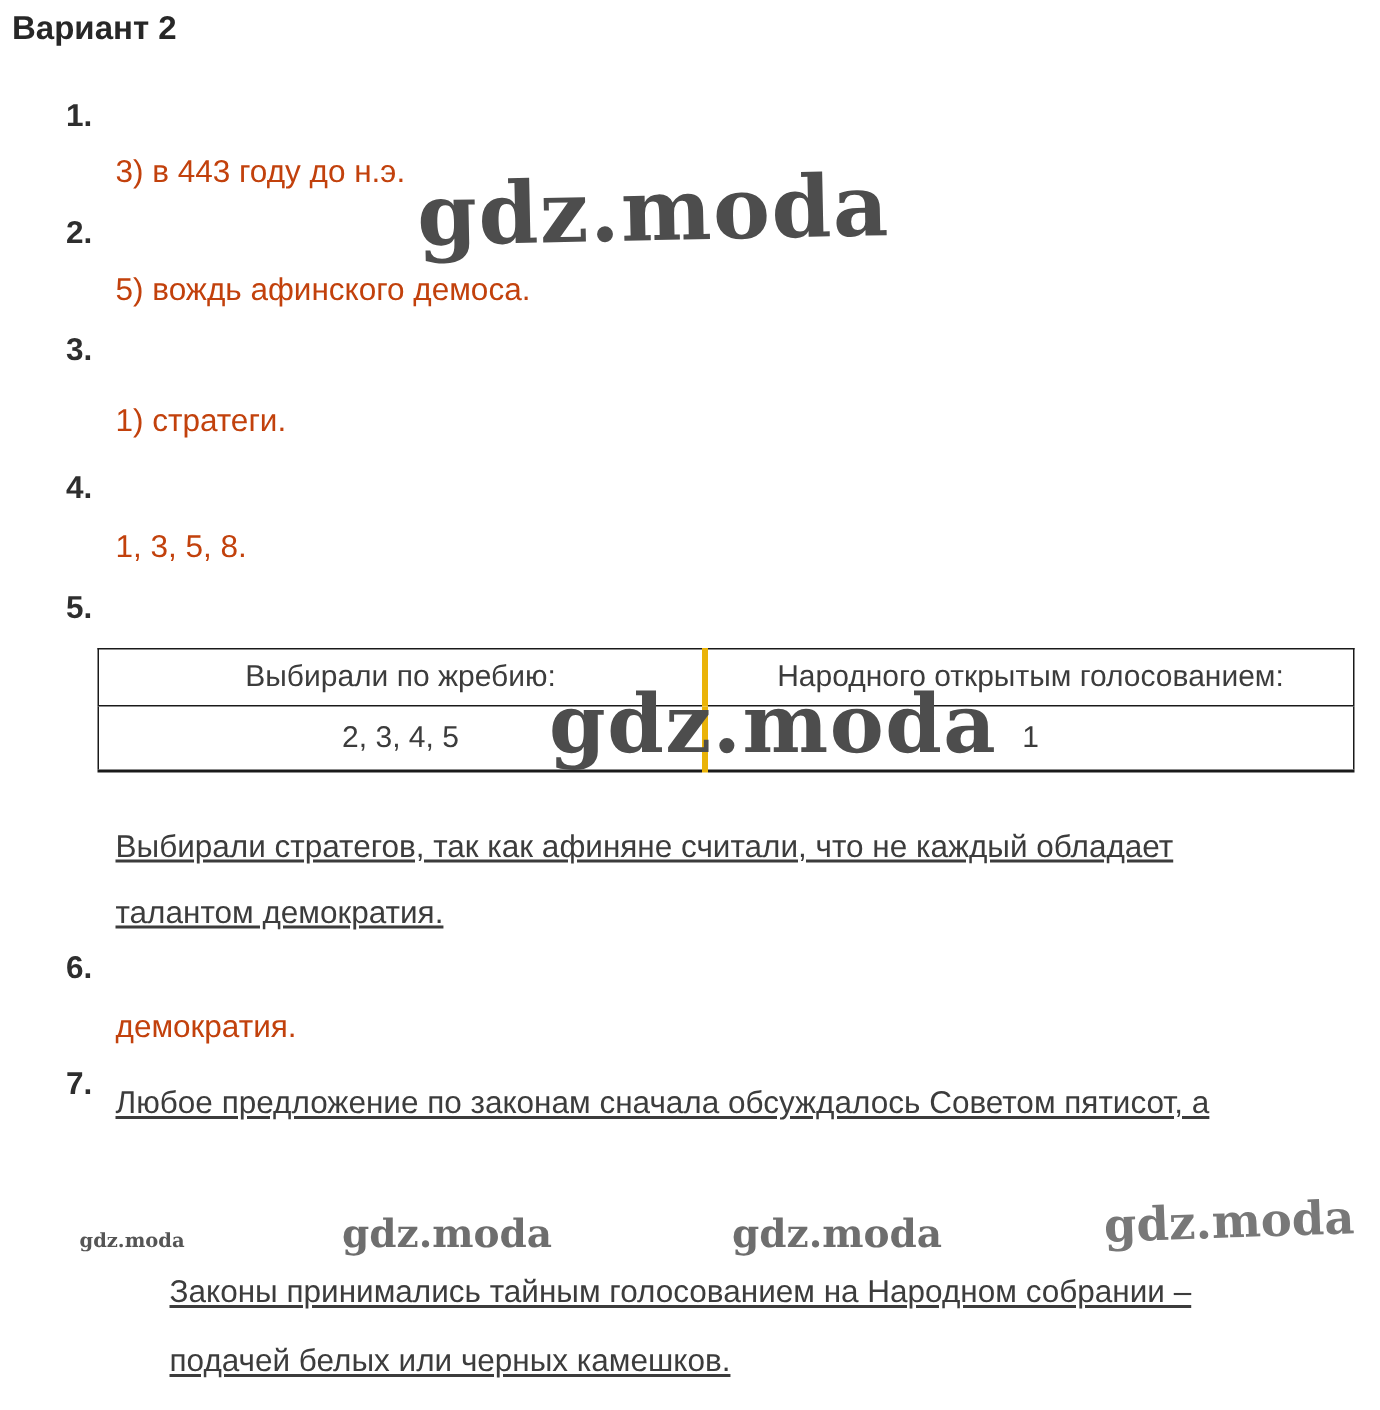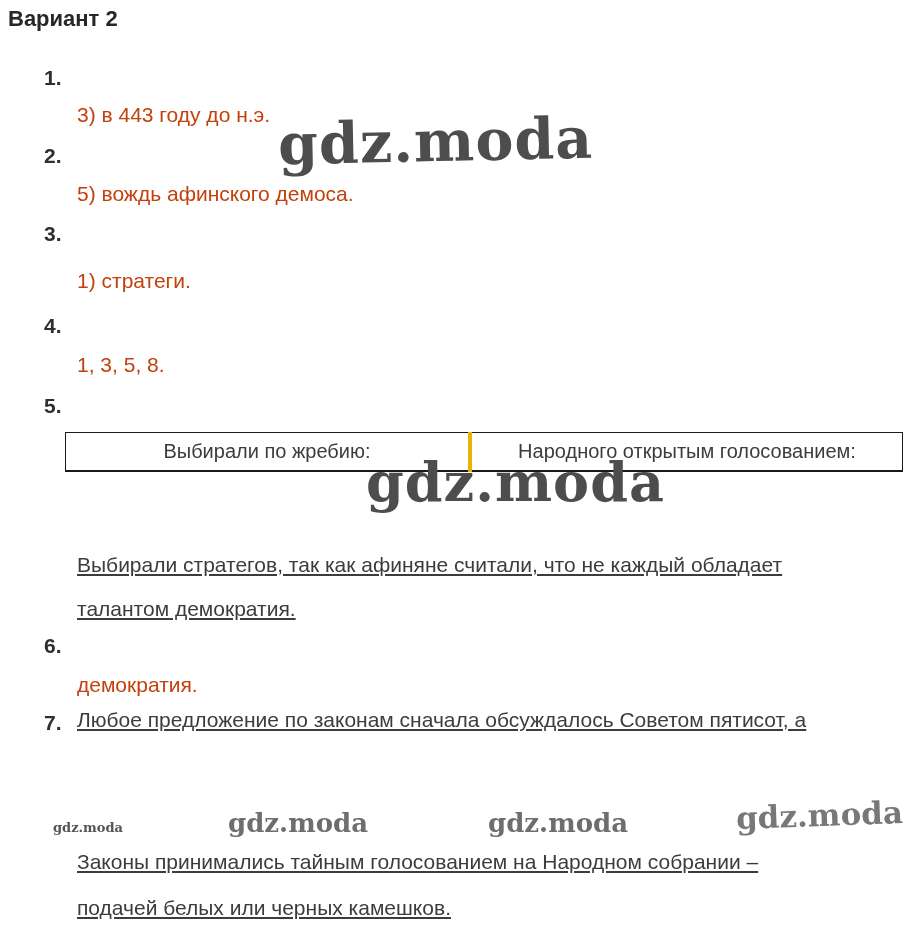--- a/index.html
+++ b/index.html
@@ -90,42 +90,46 @@
   <div class="abs answer-text" style="top:353px">1, 3, 5, 8.</div>
 
   <div class="abs qnum" style="top:394px">5.</div>
 
   <table class="answer-table">
     <tbody>
         <tr class="hdr">
       <td class="col-left">Выбирали по жребию:</td>
       <td class="col-right">Народного открытым голосованием:</td>
     </tr>
+    <tr class="row">
+      <td class="col-left">2, 3, 4, 5</td>
+      <td class="col-right">1</td>
+    </tr>
   </tbody>
     </table>
 
   <div class="abs wm wm-table">gdz.moda</div>
 
   <div class="abs para" style="top:553px">
     <div>Выбирали стратегов, так как афиняне считали, что не каждый обладает</div>
     <div>талантом демократия.</div>
   </div>
 
   <div class="abs qnum" style="top:634px">6.</div>
   <div class="abs answer-text" style="top:673px">демократия.</div>
 
   <div class="abs qnum" style="top:711px">7.</div>
 
-  <div class="abs para wide" style="top:708px">
+  <div class="abs para wide" style="top:724px">
     <div>Любое предложение по законам сначала обсуждалось Советом пятисот, а</div>
   </div>
 
   <div class="abs wm wm-tiny">gdz.moda</div>
   <div class="abs wm wm-small-1">gdz.moda</div>
   <div class="abs wm wm-small-2">gdz.moda</div>
   <div class="abs wm wm-small-3">gdz.moda</div>
 
-  <div class="abs para" style="top:839px; line-height:46px;">
+  <div class="abs para" style="top:839px; line-height:46px;margin-left:36px;">
     <div style="height:46px">Законы принимались тайным голосованием на Народном собрании –</div>
     <div style="height:46px">подачей белых или черных камешков.</div>
   </div>
 
 </div>
 
 </body></html>

